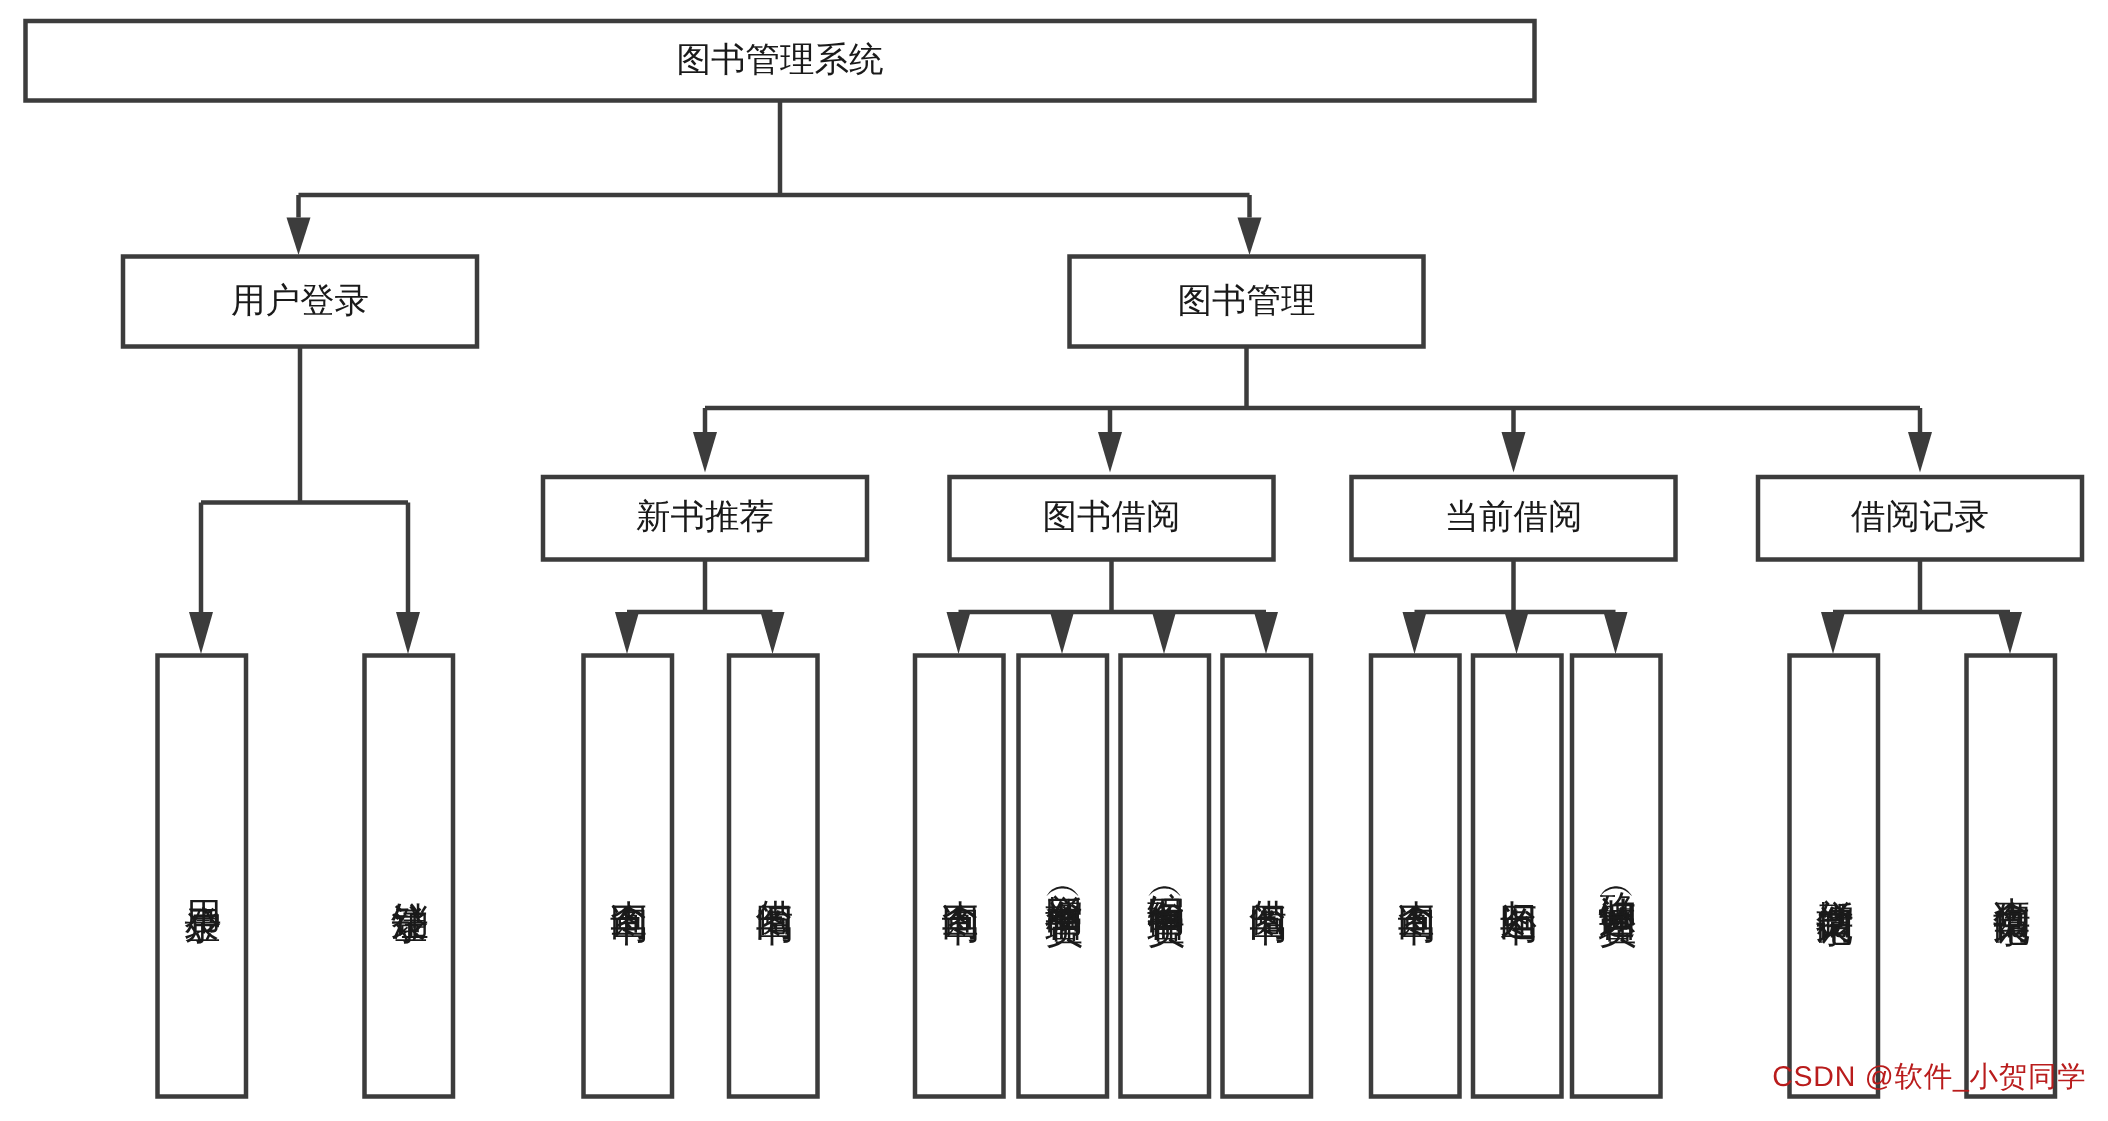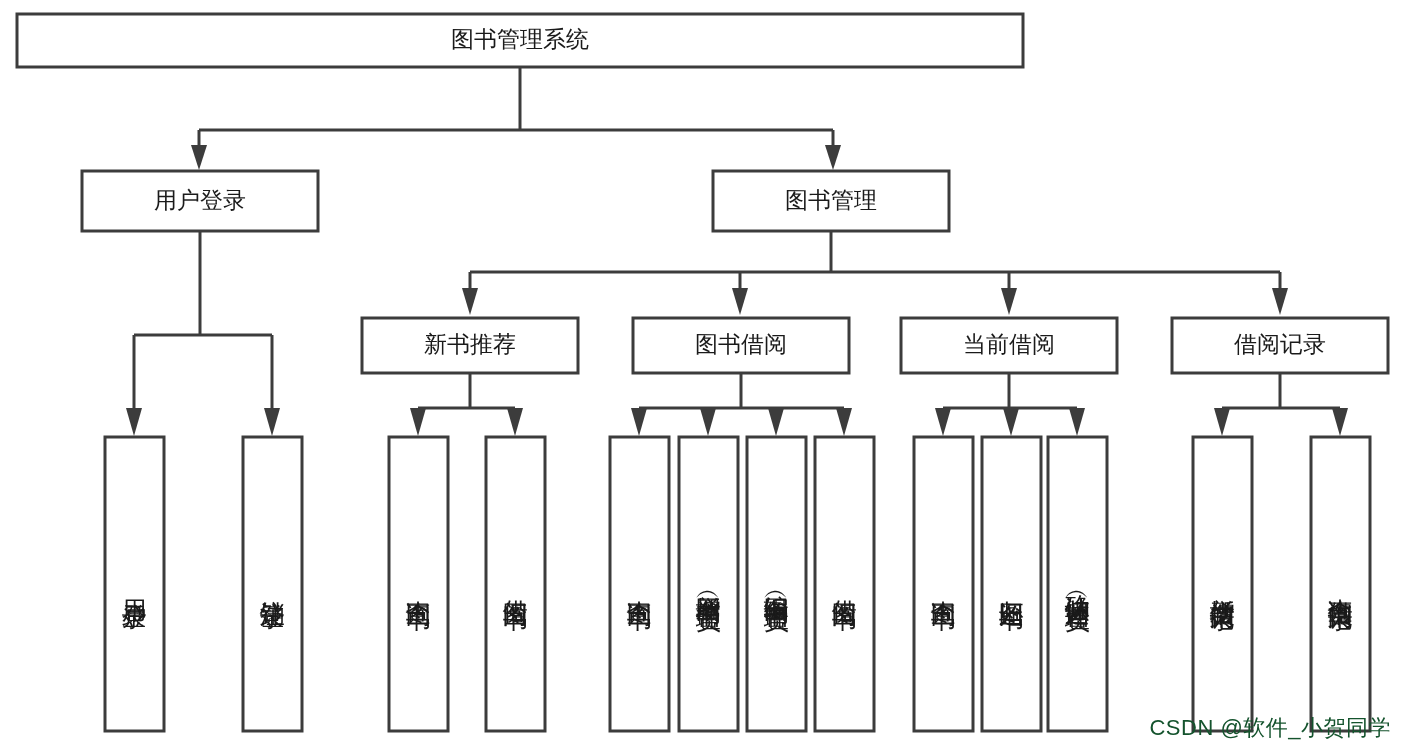--- a/index.html
+++ b/index.html
@@ -67,24 +67,24 @@
     font-size: 25px;
     line-height: 1.06;
     letter-spacing: 2px;
     color: #1a1a1a;
     white-space: nowrap;
     text-align: center;
   }
   .watermark {
     position: absolute;
     right: 14px;
-    bottom: 4px;
-    font-family: "Liberation Sans", "DejaVu Sans", sans-serif;
-    font-size: 22px;
-    color: #14532d;
+    bottom: 16px;
+    font-family: "Liberation Sans", "DejaVu Sans", sans-serif;
+    font-size: 19px;
+    color: #b91c1c;
     letter-spacing: 0.5px;
     white-space: nowrap;
   }
 </style>
 </head>
 <body>
 
 <svg id="diagram" viewBox="0 0 1405 747" xmlns="http://www.w3.org/2000/svg">
 
   <rect class="node-box" x="17" y="14" width="1006" height="53"></rect>

